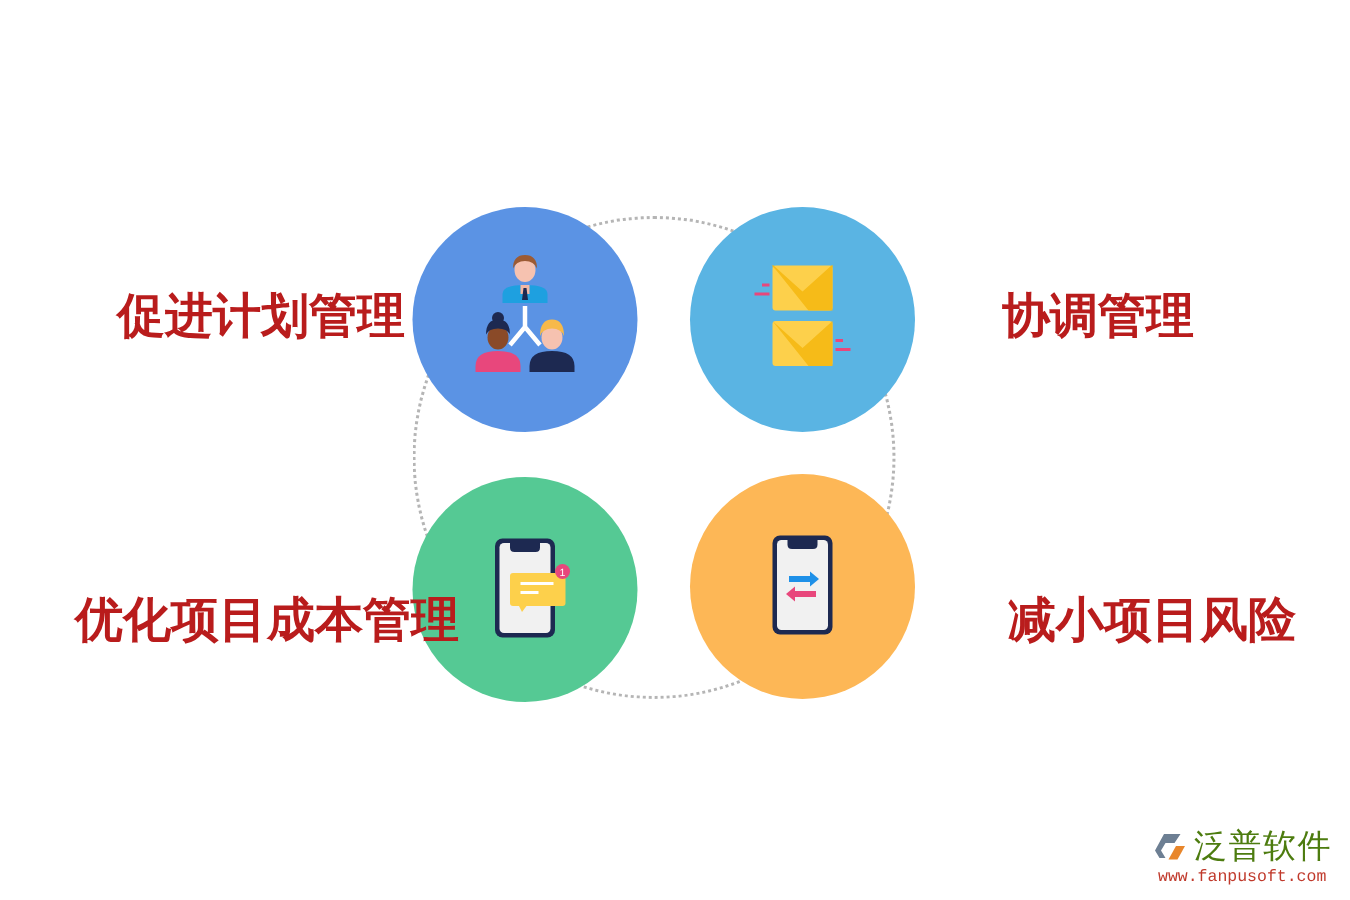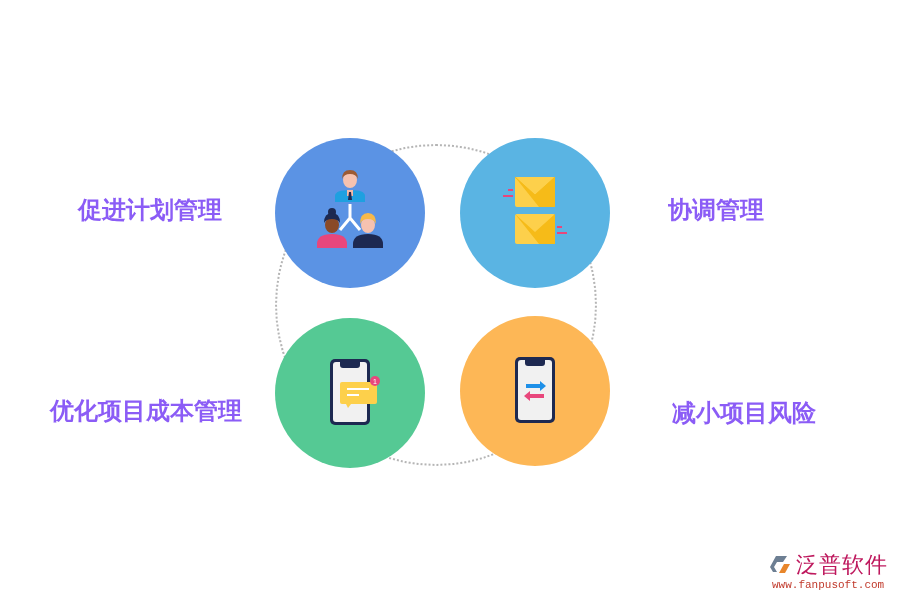--- a/index.html
+++ b/index.html
@@ -1,22 +1,22 @@
 <!DOCTYPE html>
 <html><head>
 <meta charset="utf-8">
 <style>
   html,body{margin:0;padding:0;}
   body{width:900px;height:600px;background:#ffffff;position:relative;overflow:hidden;font-family:"DejaVu Sans","Liberation Sans",sans-serif;}
   .ring{position:absolute;left:275px;top:144px;width:322px;height:322px;border-radius:50%;border:2px dotted #b5b5b5;box-sizing:border-box;}
   .circle{position:absolute;width:150px;height:150px;border-radius:50%;display:flex;align-items:center;justify-content:center;}
-  .label{position:absolute;font-size:24px;font-weight:bold;color:#8b5cf6;white-space:nowrap;line-height:30px;}
+  .label{position:absolute;font-size:32px;font-weight:bold;color:#b91c1c;white-space:nowrap;line-height:30px;}
   .logo{position:absolute;left:770px;top:552px;width:125px;}
   .logo-top{display:flex;align-items:center;}
-  .logo-name{font-size:22px;color:#be185d;letter-spacing:1px;margin-left:4px;line-height:26px;}
+  .logo-name{font-size:22px;color:#4d7c0f;letter-spacing:1px;margin-left:4px;line-height:26px;}
   .logo-url{font-family:Liberation Mono, monospace;font-size:11px;color:#c0392b;line-height:14px;margin-left:2px;}
 </style>
 </head>
 <body>
 
 <div class="ring"></div>
 
 <div class="circle" style="left:275px;top:138px;background:#5b93e4;">
   <svg width="90" height="90" viewBox="0 0 90 90">
 
@@ -74,21 +74,21 @@
     <path d="M30 9 h20 v3 q0 3 -3 3 h-14 q-3 0 -3 -3z" fill="#1d2951"></path>
     <rect x="31" y="33" width="14" height="4" fill="#1e90e8"></rect>
     <path d="M45 30 l6 5 l-6 5z" fill="#1e90e8"></path>
     <rect x="35" y="43" width="14" height="4" fill="#e8477c"></rect>
     <path d="M35 40 l-6 5 l6 5z" fill="#e8477c"></path>
   </svg>
 </div>
 
 <div class="label" style="left:78px;top:195px;">促进计划管理</div>
 <div class="label" style="left:668px;top:195px;text-align:right;">协调管理</div>
-<div class="label" style="left:50px;top:398px;font-family:Liberation Mono, monospace;">优化项目成本管理</div>
+<div class="label" style="left:50px;top:398px;">优化项目成本管理</div>
 <div class="label" style="left:640px;top:398px;margin-left:32px;">减小项目风险</div>
 
 <div class="logo">
   <div class="logo-top">
     <svg width="22" height="20" viewBox="0 0 22 20">
       <path d="M6 1 h11 l-4 6 h-6 l-3 5 l3 5 h-4 l-3 -5z" fill="#6d7f93"></path>
       <path d="M14 9 h6 l-5 9 h-6z" fill="#e8862b"></path>
     </svg>
     <span class="logo-name">泛普软件</span>
   </div>

